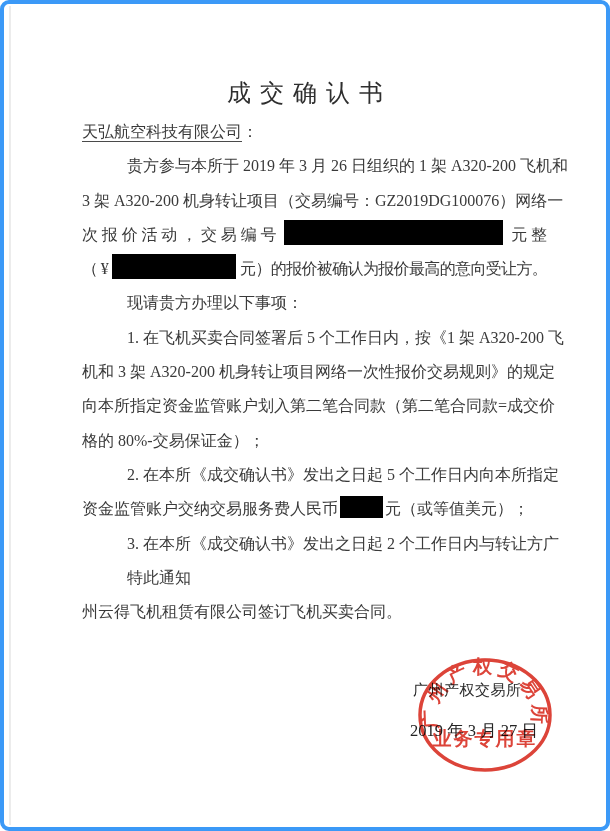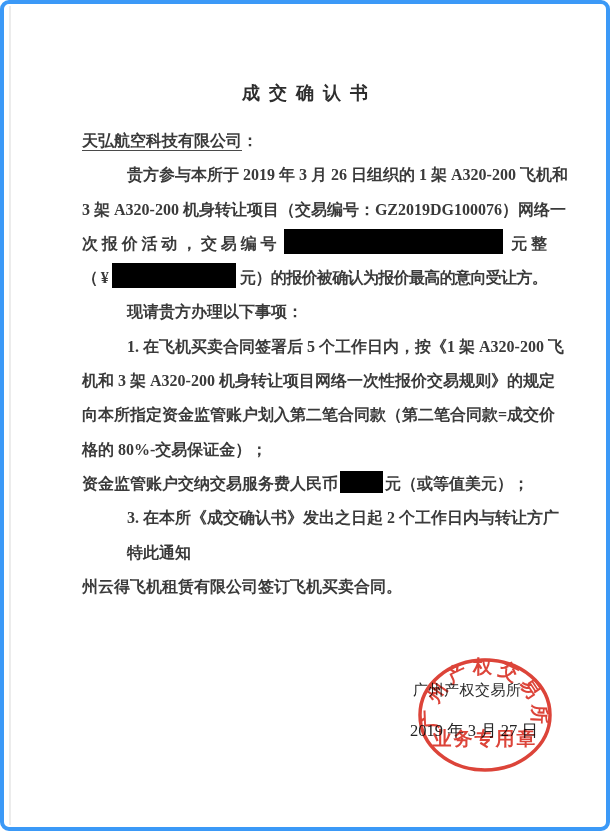--- a/index.html
+++ b/index.html
@@ -11,25 +11,25 @@
   .frame{
     position:absolute;inset:0;border:4px solid var(--frame_blue,#3b99f7);
     border-radius:9px;box-sizing:border-box;pointer-events:none;z-index:10;
   }
   .scan-edge{
     position:absolute;left:9px;top:6px;bottom:6px;width:2px;
     background:#ececec;z-index:1;
   }
   .title{
     position:absolute;left:0;top:76px;width:100%;height:34px;line-height:34px;
-    text-align:center;font-size:18px;letter-spacing:9px;text-indent:9px;
-    color:#2e2e2e;font-weight:700;z-index:2;
+    text-align:center;font-size:24px;letter-spacing:9px;text-indent:9px;
+    color:#2e2e2e;font-weight:400;z-index:2;
   }
   .content{
-    position:absolute;left:82px;top:124px;width:465px;z-index:2;font-weight:bold;
+    position:absolute;left:82px;top:115px;width:465px;z-index:2;
   }
   .line{
     height:34.3px;line-height:34.3px;font-size:16px;white-space:nowrap;
     color:var(--ink,#3a3a3a);
   }
   .ind{text-indent:45px;}
   .just{text-align:justify;text-align-last:justify;}
   .neg{letter-spacing:-0.8px;}
   .underlined{border-bottom:1px solid #4a4a4a;padding-bottom:1px;}
   .redact{
@@ -76,20 +76,21 @@
 
     <div class="line just neg"><span>（ ¥</span><span class="redact bar-2"></span><span>元）的报价被确认为报价最高的意向受让方。</span></div>
 
     <div class="line ind">现请贵方办理以下事项：</div>
 
     <div class="line ind just">1. 在飞机买卖合同签署后 5 个工作日内，按《1 架 A320-200 飞</div>
     <div class="line just">机和 3 架 A320-200 机身转让项目网络一次性报价交易规则》的规定</div>
     <div class="line just">向本所指定资金监管账户划入第二笔合同款（第二笔合同款=成交价</div>
     <div class="line">格的 80%-交易保证金）；</div>
 
+    <div class="line ind just">2. 在本所《成交确认书》发出之日起 5 个工作日内向本所指定</div>
     <div class="line"><span>资金监管账户交纳交易服务费人民币</span><span class="redact bar-3"></span><span>元（或等值美元）；</span></div>
 
     <div class="line ind just">3. 在本所《成交确认书》发出之日起 2 个工作日内与转让方广</div>
     <div class="line ind">特此通知</div>
 
     <div class="line">州云得飞机租赁有限公司签订飞机买卖合同。</div>
   </div>
 
   <div class="issuer">广州产权交易所</div>
   <div class="date">2019 年 3 月 27 日</div>

